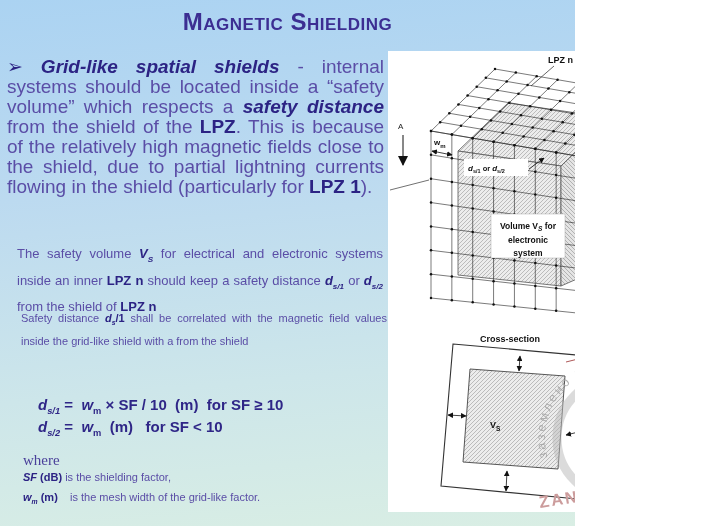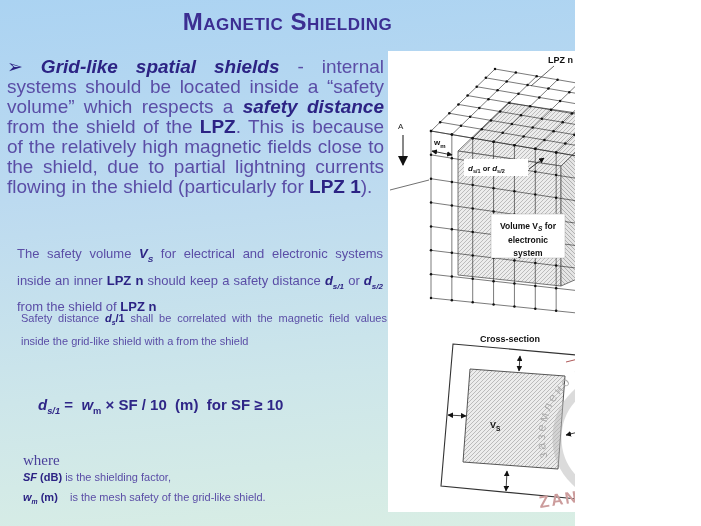--- a/index.html
+++ b/index.html
@@ -49,26 +49,27 @@
   <h1 class="title">Magnetic Shielding</h1>
 
   <p class="p1"><span class="bullet">➢ </span><span class="bi">Grid-like spatial shields</span><span> - internal systems should be located inside a “safety volume” which respects a </span><span class="bi">safety distance</span><span> from the shield of the </span><span class="b">LPZ</span><span>. This is because of the relatively high magnetic fields close to the shield, due to partial lightning currents flowing in the shield (particularly for </span><span class="b">LPZ 1</span><span>).</span></p>
 
   <p class="p2"><span>The safety volume </span><span class="bi"><span>V</span><sub>S</sub></span><span> for electrical and electronic systems inside an inner </span><span class="b">LPZ n</span><span> should keep a safety distance </span><span class="bi"><span>d</span><sub>s/1</sub></span><span> or </span><span class="bi"><span>d</span><sub>s/2</sub></span><span> from the shield of </span><span class="b">LPZ n</span></p>
 
   <p class="p3"><span>Safety distance </span><span class="bi"><span>d</span><sub>s</sub></span><span class="b">/1</span><span> shall be correlated with the magnetic field values inside the grid-like shield with a from the shield</span></p>
 
   <p class="formula f1"><span class="it">d</span><sub class="it">s/1</sub><span> =  </span><span class="it">w</span><sub>m</sub><span> × SF / 10  (m)  for SF ≥ 10</span></p>
 
+  <p class="formula f2"><span class="it">d</span><sub class="it">s/2</sub><span> =  </span><span class="it">w</span><sub>m</sub><span>  (m)   for SF &lt; 10</span></p>
 
   <p class="where">where</p>
 
   <p class="def d1"><span class="bi">SF</span><span class="b"> (dB)</span><span> is the shielding factor,</span></p>
 
-  <p class="def d2"><span class="bi"><span>w</span><sub>m</sub></span><span class="b"> (m)</span><span>    is the mesh safety of the grid-like shield.</span></p>
+  <p class="def d2"><span class="bi"><span>w</span><sub>m</sub></span><span class="b"> (m)</span><span>    is the mesh width of the grid-like factor.</span></p>
 
   <div class="panel">
     <svg width="288" height="461" viewBox="0 0 288 461">
       <defs>
         <pattern id="h1" width="4" height="4" patternUnits="userSpaceOnUse">
           <rect width="4" height="4" fill="#ececec"></rect>
           <path d="M0,4 L4,0" stroke="#9a9a9a" stroke-width="0.6"></path>
         </pattern>
         <pattern id="h2" width="4" height="4" patternUnits="userSpaceOnUse">
           <rect width="4" height="4" fill="#e4e4e4"></rect>

